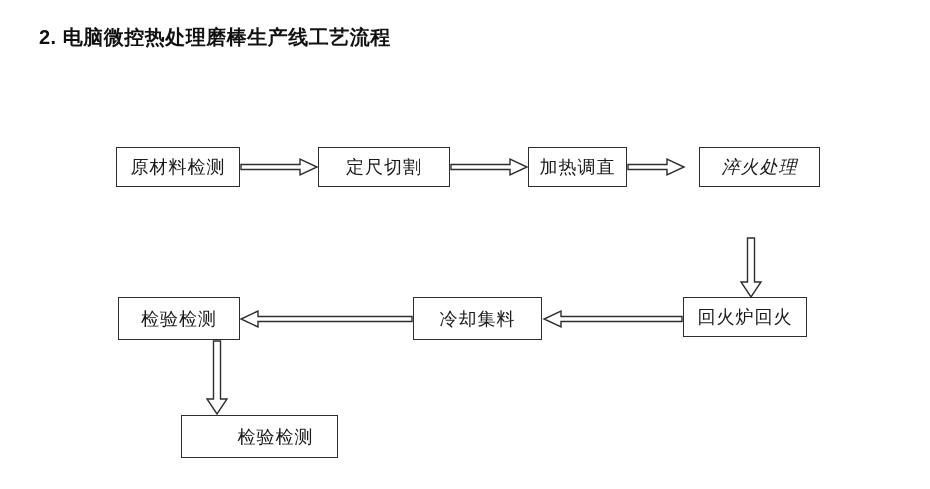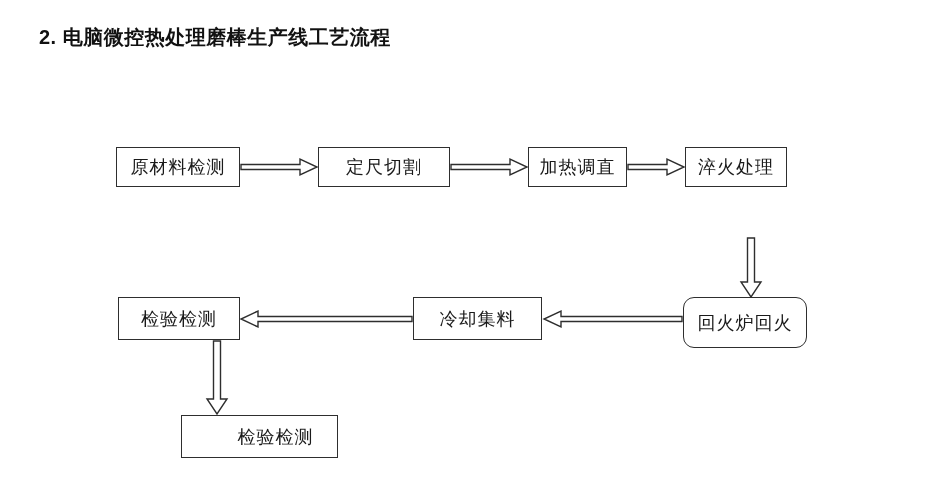--- a/index.html
+++ b/index.html
@@ -33,22 +33,22 @@
     align-items: center;
     justify-content: center;
     font-size: 18px;
     letter-spacing: 1px;
     font-family: "Liberation Serif", "DejaVu Serif", serif;
     white-space: nowrap;
   }
   #node-raw     { left: 116px; top: 147px; width: 124px; height: 40px; }
   #node-cut     { left: 318px; top: 147px; width: 132px; height: 40px; }
   #node-heat    { left: 528px; top: 147px; width:  99px; height: 40px; }
-  #node-quench  { left: 685px; top: 147px; width: 102px; height: 40px; }
-  #node-temper  { left: 683px; top: 297px; width: 124px; height: 51px; border-radius: 11px; }
+  #node-quench  { left: 699px; top: 147px; width: 121px; height: 40px; font-style: italic; }
+  #node-temper  { left: 683px; top: 297px; width: 124px; height: 40px; }
   #node-cool    { left: 413px; top: 297px; width: 129px; height: 43px; }
   #node-inspect { left: 118px; top: 297px; width: 122px; height: 43px; }
   #node-pack    { left: 181px; top: 415px; width: 157px; height: 43px; padding-left: 32px; }
   svg.arrows {
     position: absolute;
     left: 0; top: 0;
     width: 930px; height: 489px;
     pointer-events: none;
   }
   svg.arrows polygon {

